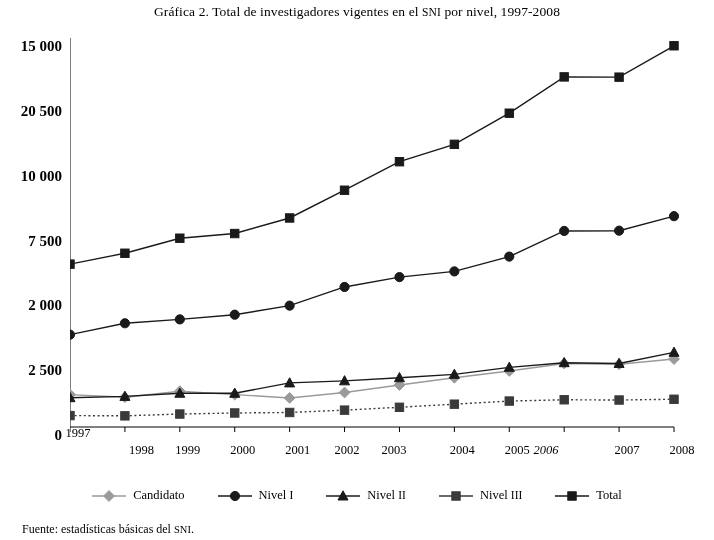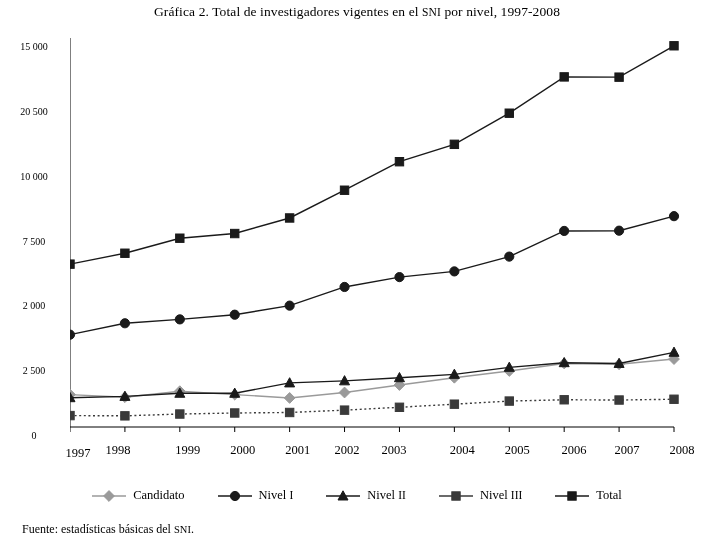--- a/index.html
+++ b/index.html
@@ -39,24 +39,25 @@
     width: 620px;
     height: 425px;
   }
   #axes-svg {
     position: absolute;
     left: 0;
     top: 0;
   }
   .y-tick-label {
     position: absolute;
-    text-align: center;
-    font-size: 10px;
+    text-align: right;
+    font-size: 15px;
     width: 56px;
     transform: translateY(-50%);
+    font-weight: bold;
   }
   .x-tick-label {
     position: absolute;
     text-align: center;
     font-size: 12.5px;
     width: 46px;
     transform: translateX(-50%);
   }
   #legend {
     position: absolute;
@@ -185,30 +186,30 @@
     <div id="y-labels">
         <div class="y-tick-label" style="left: -64px; top: 405px;">0</div>
         <div class="y-tick-label" style="left: -64px; top: 340.167px;">2 500</div>
         <div class="y-tick-label" style="left: -64px; top: 275.333px;">2 000</div>
         <div class="y-tick-label" style="left: -64px; top: 210.5px;">7 500</div>
         <div class="y-tick-label" style="left: -64px; top: 145.667px;">10 000</div>
         <div class="y-tick-label" style="left: -64px; top: 80.8333px;">20 500</div>
         <div class="y-tick-label" style="left: -64px; top: 16px;">15 000</div>
       </div>
     <div id="x-labels">
-        <div class="x-tick-label" style="left: 8px; top: 416px;">1997</div>
-        <div class="x-tick-label" style="left: 48px; top: 413px;">1998</div>
+        <div class="x-tick-label" style="left: 8px; top: 396px;">1997</div>
+        <div class="x-tick-label" style="left: 61px; top: 413px; text-align: right;">1998</div>
         <div class="x-tick-label" style="left: 117.818px; top: 413px;">1999</div>
         <div class="x-tick-label" style="left: 172.727px; top: 413px;">2000</div>
         <div class="x-tick-label" style="left: 227.636px; top: 413px;">2001</div>
         <div class="x-tick-label" style="left: 277px; top: 413px;">2002</div>
         <div class="x-tick-label" style="left: 324px; top: 413px;">2003</div>
         <div class="x-tick-label" style="left: 392.364px; top: 413px;">2004</div>
         <div class="x-tick-label" style="left: 447.273px; top: 413px;">2005</div>
-        <div class="x-tick-label" style="left: 504px; top: 413px;">2006</div>
+        <div class="x-tick-label" style="left: 476px; top: 413px; font-style: italic;">2006</div>
         <div class="x-tick-label" style="left: 557.091px; top: 413px;">2007</div>
         <div class="x-tick-label" style="left: 612px; top: 413px;">2008</div>
       </div>
   </div>
 
   <div id="legend">
       <div class="legend-item">
         <svg width="34" height="14" class="legend-mark">
           <line x1="0" y1="7" x2="34" y2="7" stroke="#9a9a9a" stroke-width="1.4"></line>
           <polygon points="17,1.5999999999999996 22.4,7 17,12.4 11.6,7" fill="#9a9a9a" stroke="#9a9a9a" stroke-width="1"></polygon>

